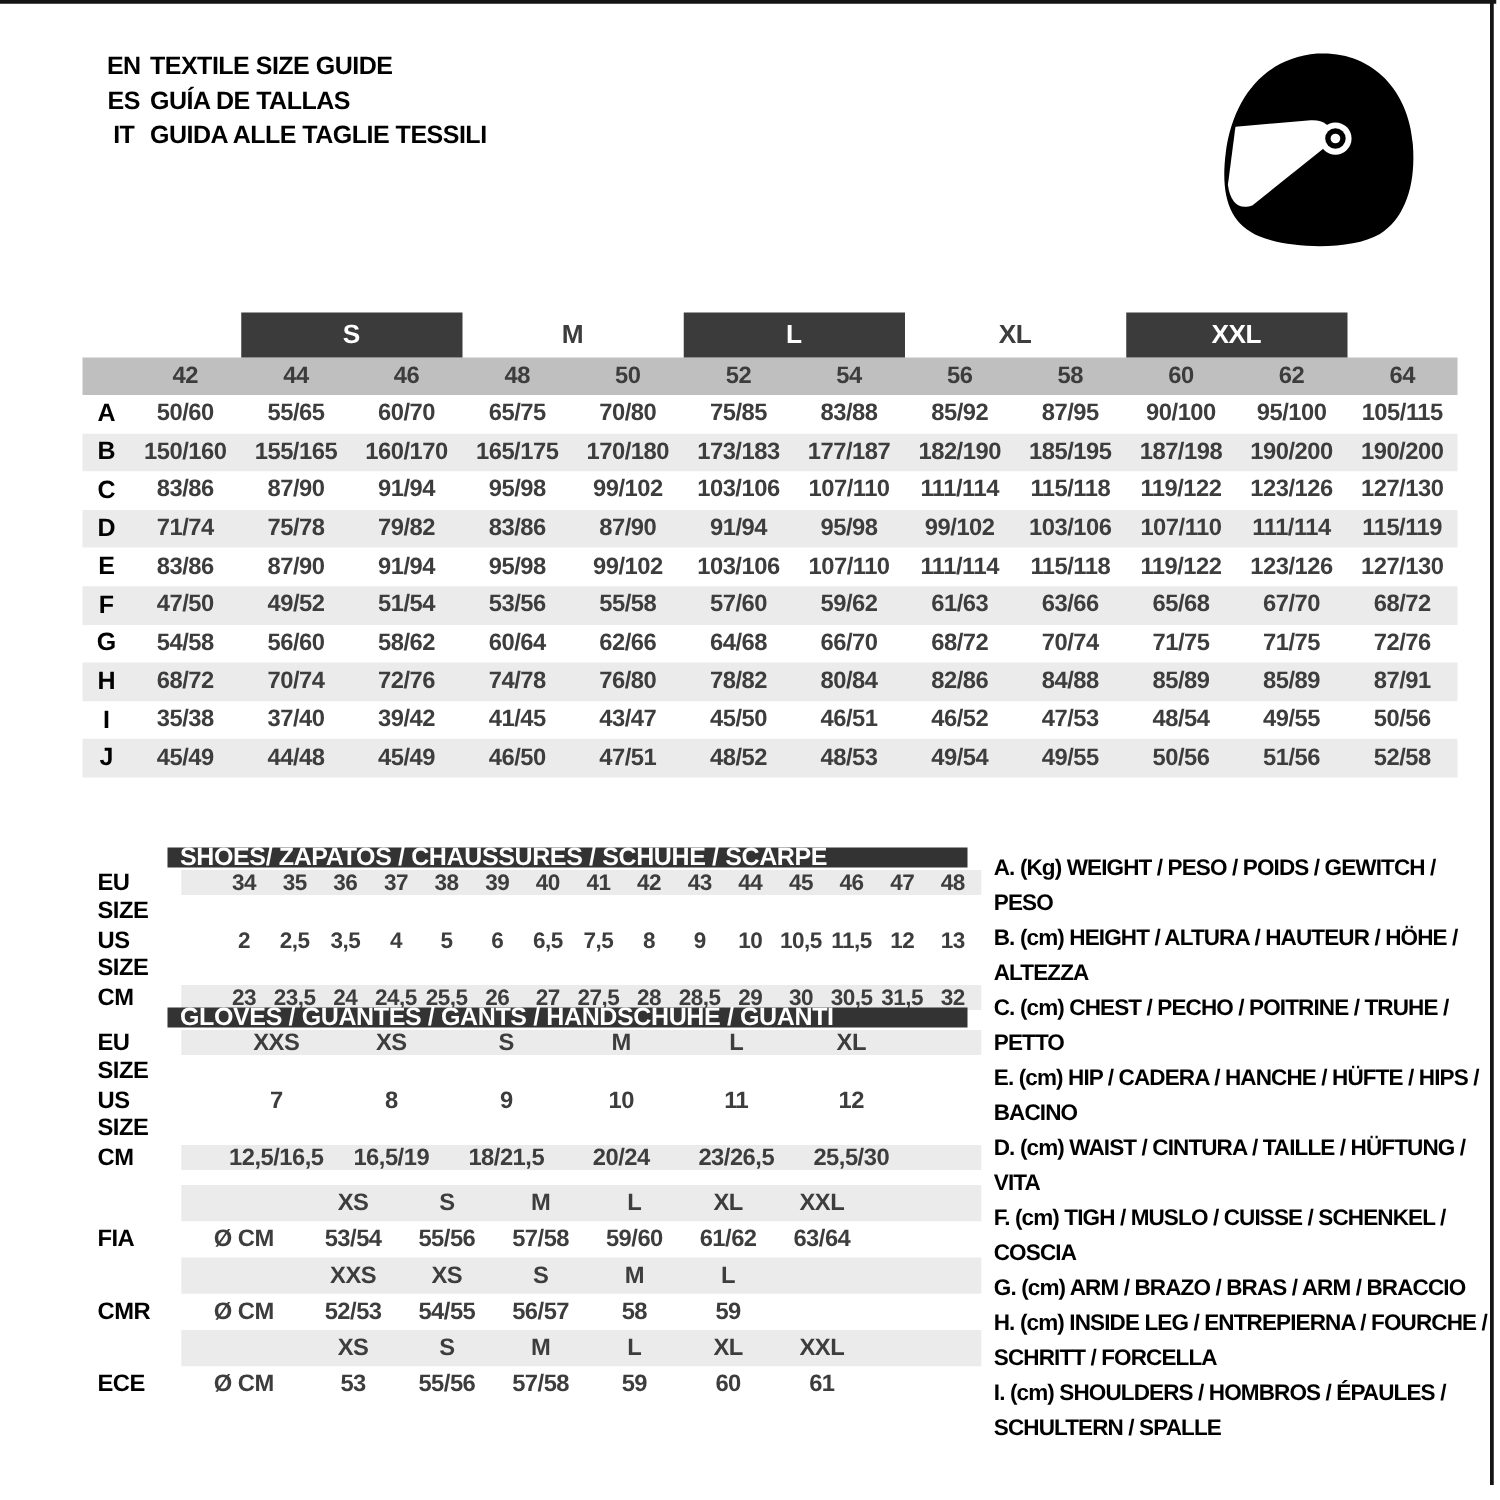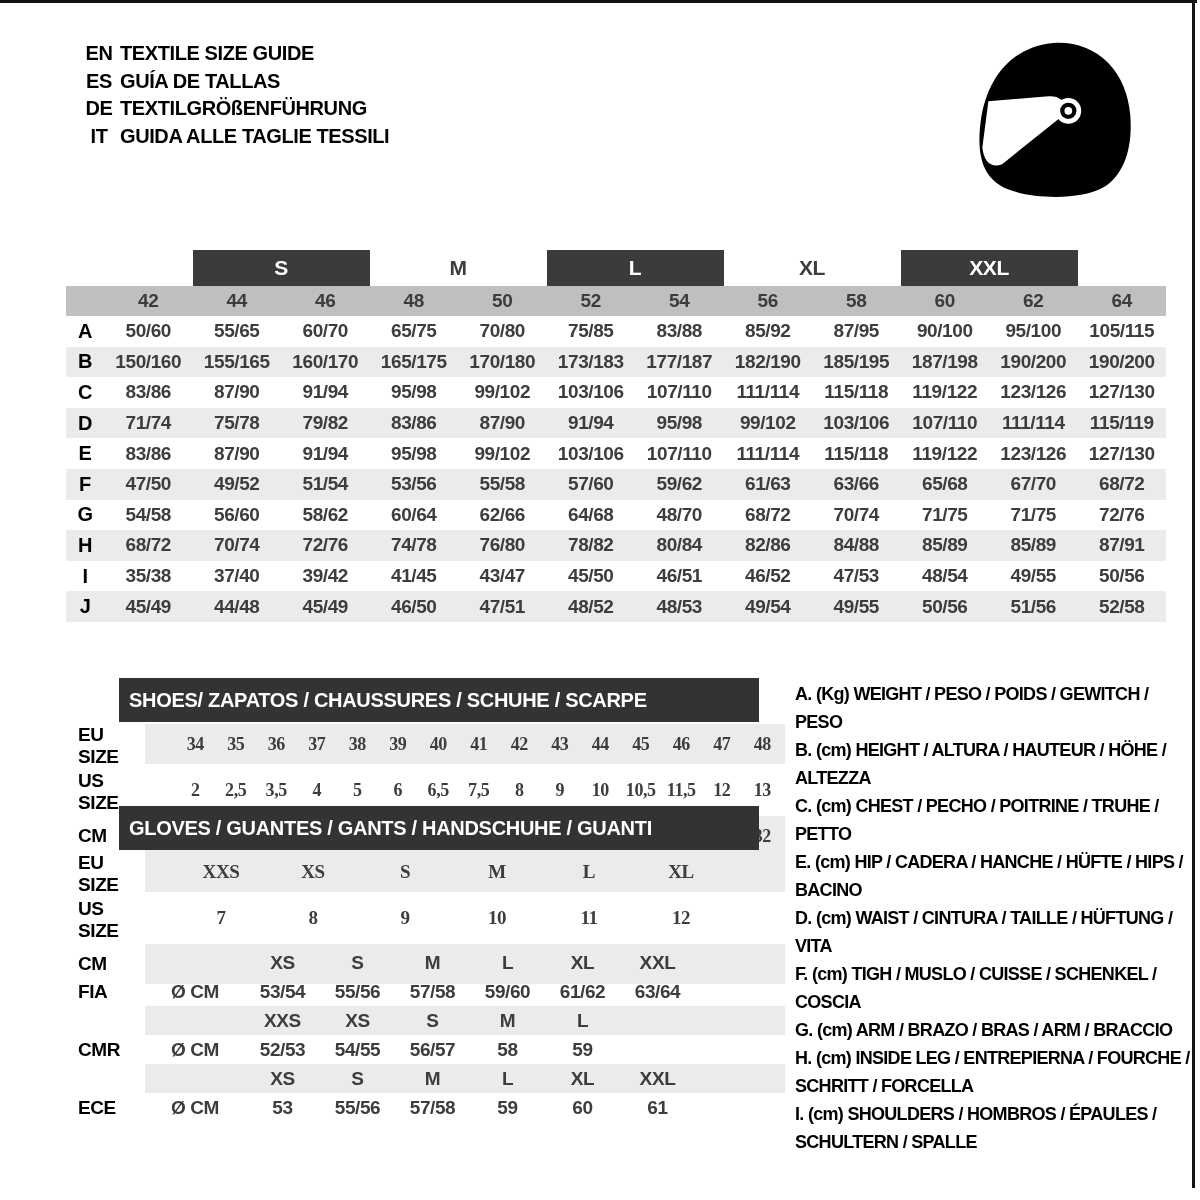--- a/index.html
+++ b/index.html
@@ -30,28 +30,28 @@
   .mrow{height:30.6px;}
   .mrow.stripe{background:#ebebeb;}
   .cell{display:flex;align-items:center;justify-content:center;font-size:19px;color:#3d3d3d;}
   .rowletter{display:flex;align-items:center;justify-content:center;font-size:20px;color:#000;}
 
   
   .btable{position:absolute;left:78px;width:707px;}
   .shoes{top:678px;}
   .gloves{top:806px;}
   .helmets{top:948px;}
-  .tbar{margin-left:41px;width:630px;height:44px;background:#333;color:#fff;
+  .tbar{margin-left:56px;width:630px;height:16px;background:#333;color:#fff;
         display:flex;align-items:center;padding-left:10px;font-size:20px;letter-spacing:-0.3px;text-align:center;}
   .trow{display:flex;margin-top:2px;}
   .helmets .trow{margin-top:0;height:29px;}
   .side-label{width:67px;display:flex;align-items:center;font-size:19px;color:#000;}
   .vals{width:640px;display:grid;}
   .vals.shaded{background:#ebebeb;}
-  .shoes .vals,.gloves .vals{height:40px;font-family:Liberation Serif, serif;}
+  .shoes .vals,.gloves .vals{height:20px;}
   .helmets .vals{height:29px;}
   .shoes .vals{padding-left:30px;grid-template-columns:repeat(15,40.5px);width:610px;}
   .shoes .cell{font-size:18px;}
   .gloves .vals{padding-left:30px;grid-template-columns:repeat(6,92px);width:610px;}
   .gloves .cell{font-size:19px;}
   .helmets .vals{grid-template-columns:100px repeat(6,75px);}
   .helmets .cell{font-size:19px;}
 
   
   .legend{position:absolute;left:795px;top:680px;width:397px;}
@@ -64,24 +64,20 @@
 <div class="edge-right"></div>
 
 <div class="langs">
   <div class="lang-row">
     <span class="lang-code">EN</span>
     <span>TEXTILE SIZE GUIDE</span>
   </div>
   <div class="lang-row">
     <span class="lang-code">ES</span>
     <span>GUÍA DE TALLAS</span>
-  </div>
-  <div class="lang-row">
-    <span class="lang-code">DE</span>
-    <span>TEXTILGRÖßENFÜHRUNG</span>
   </div>
   <div class="lang-row">
     <span class="lang-code">IT</span>
     <span>GUIDA ALLE TAGLIE TESSILI</span>
   </div>
 </div>
 
 <div class="helmet">
   <svg viewBox="0 0 200 200" width="172" height="178" aria-hidden="true">
     <path d="M102,8 C54,12 24,48 17,100 C12,140 20,166 48,178 C78,190 134,191 160,176 C184,161 194,130 191,92 C187,40 151,5 102,8 Z" fill="#000"></path>
@@ -207,21 +203,21 @@
         <div class="cell">68/72</div>
       </div>
       <div class="grid13 mrow">
         <div class="rowletter">G</div>
         <div class="cell">54/58</div>
         <div class="cell">56/60</div>
         <div class="cell">58/62</div>
         <div class="cell">60/64</div>
         <div class="cell">62/66</div>
         <div class="cell">64/68</div>
-        <div class="cell">48/70</div>
+        <div class="cell">66/70</div>
         <div class="cell">68/72</div>
         <div class="cell">70/74</div>
         <div class="cell">71/75</div>
         <div class="cell">71/75</div>
         <div class="cell">72/76</div>
       </div>
       <div class="grid13 mrow stripe">
         <div class="rowletter">H</div>
         <div class="cell">68/72</div>
         <div class="cell">70/74</div>

